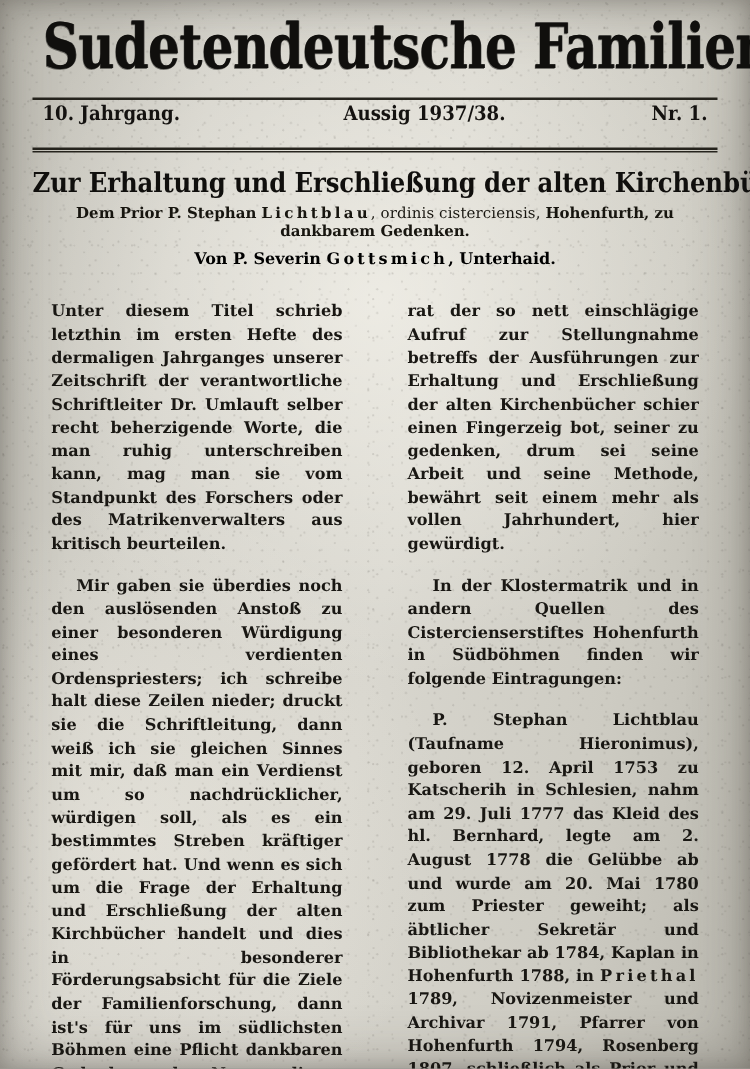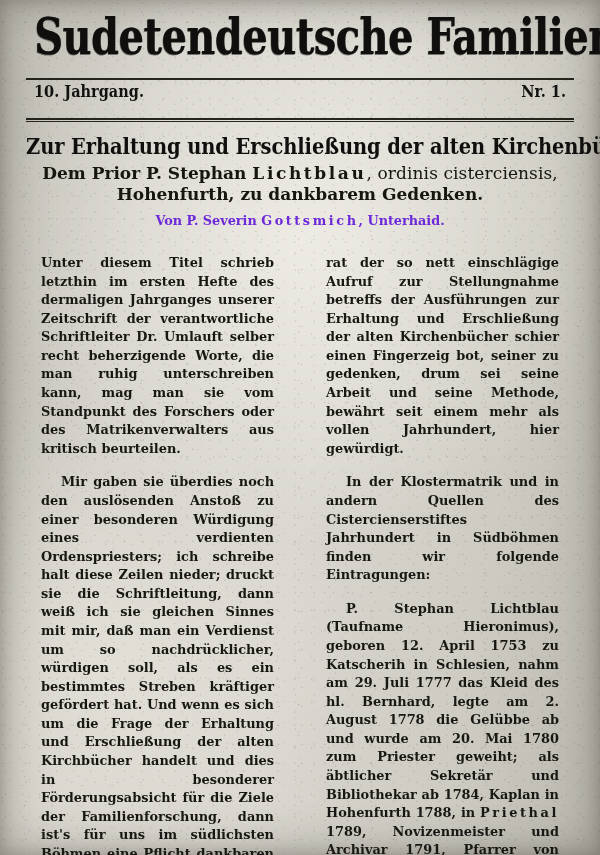--- a/index.html
+++ b/index.html
@@ -106,38 +106,38 @@
     font-size: 19.5px;
     font-weight: 700;
     margin: 13px 0 5px 0;
     color: #100f0d;
     transform: scaleY(1.12);
     letter-spacing: -0.1px;
     white-space: nowrap;
   }
   .dedication {
     text-align: center;
-    font-size: 17px;
+    font-size: 12px;
     line-height: 1.28;
     font-weight: 700;
     margin: 4px 14px 0 14px;
     color: #17150f;
   }
   .dedication .roman {
     font-family: "DejaVu Serif", "Liberation Serif", serif;
     font-weight: 400;
     letter-spacing: 0.1px;
   }
   .spaced { letter-spacing: 2.6px; }
   .byline {
     text-align: center;
     font-size: 12.8px;
     font-weight: 700;
     margin-top: 7px;
-    color: #6d28d9;
+    color: #000000;
   }
 
   
   .columns {
     display: flex;
     margin-top: 11px;
     gap: 22px;
   }
   .col {
     flex: 1 1 0;
@@ -163,20 +163,21 @@
   <div class="paper-tint"></div>
   <div class="grain"></div>
 
   <div class="content">
 
     <div class="masthead">
       <span class="masthead-title">Sudetendeutsche Familienforschung</span>
       <hr class="rule-double">
       <div class="issue-line">
         <span>10. Jahrgang.</span>
+        <span class="issue-center">Aussig 1937/38.</span>
         <span>Nr. 1.</span>
       </div>
       <hr class="rule-double lower">
     </div>
 
     <h1 class="article-title">Zur Erhaltung und Erschließung der alten Kirchenbücher.</h1>
 
     <div class="dedication">
       <span>Dem Prior P. Stephan </span><span class="spaced">Lichtblau</span><span class="roman">, ordinis cisterciensis, </span><span>Hohenfurth, zu dankbarem Gedenken.</span>
     </div>
@@ -185,21 +186,21 @@
       <span>Von P. Severin </span><span class="spaced">Gottsmich</span><span>, Unterhaid.</span>
     </div>
 
     <div class="columns">
       <div class="col" id="col-left">
           <p class="cont">Unter diesem Titel schrieb letzthin im ersten Hefte des dermaligen Jahrganges unserer Zeitschrift der verantwortliche Schriftleiter Dr. Umlauft selber recht beherzigende Worte, die man ruhig unterschreiben kann, mag man sie vom Standpunkt des Forschers oder des Matrikenverwalters aus kritisch beurteilen.</p>
           <p>Mir gaben sie überdies noch den auslösenden Anstoß zu einer besonderen Würdigung eines verdienten Ordenspriesters; ich schreibe halt diese Zeilen nieder; druckt sie die Schriftleitung, dann weiß ich sie gleichen Sinnes mit mir, daß man ein Verdienst um so nachdrücklicher, würdigen soll, als es ein bestimmtes Streben kräftiger gefördert hat. Und wenn es sich um die Frage der Erhaltung und Erschließung der alten Kirchbücher handelt und dies in besonderer Förderungsabsicht für die Ziele der Familienforschung, dann ist's für uns im südlichsten Böhmen eine Pflicht dankbaren Gedenkens, den Namen dieses verdienten Cisterciensers von Hohenfurth gerade hier im Zentralblatte der sudetendeutschen Familienforschung mit pietätvoller Achtung festzuhalten. Nicht um einen längst verblichenen Ordensmitbruder irgendwie aufbringlich hervorzuheben, will ich seiner gedenken; denn bei uns Klosterleuten gilt als Grundsatz die stille Arbeit und wer heutzutage auf Bildung Anspruch erhebt, dem ist der Schlager von den „faulen Mönchen“ schon längst ein Märchen.</p>
         </div>
       <div class="col" id="col-right">
           <p class="cont">rat der so nett einschlägige Aufruf zur Stellungnahme betreffs der Ausführungen zur Erhaltung und Erschließung der alten Kirchenbücher schier einen Fingerzeig bot, seiner zu gedenken, drum sei seine Arbeit und seine Methode, bewährt seit einem mehr als vollen Jahrhundert, hier gewürdigt.</p>
-          <p>In der Klostermatrik und in andern Quellen des Cistercienserstiftes Jahrhundert in Südböhmen finden wir folgende Eintragungen:</p>
+          <p>In der Klostermatrik und in andern Quellen des Cistercienserstiftes Hohenfurth in Südböhmen finden wir folgende Eintragungen:</p>
           <p>P. Stephan Lichtblau (Taufname Hieronimus), geboren 12. April 1753 zu Katscherih in Schlesien, nahm am 29. Juli 1777 das Kleid des hl. Bernhard, legte am 2. August 1778 die Gelübbe ab und wurde am 20. Mai 1780 zum Priester geweiht; als äbtlicher Sekretär und Bibliothekar ab 1784, Kaplan in Hohenfurth 1788, in <span class="spaced">Priethal</span> 1789, Novizenmeister und Archivar 1791, Pfarrer von Hohenfurth 1794, Rosenberg 1807, schließlich als Prior und Archivar ab 1817, entfaltete er die regste literarische Tätigkeit; er starb am 3. November 1837 als Senior der Diözese Budweis.</p>
           <p>Also waren es am 3. November 1937 grad hundert Jahre, daß P. Stephan Lichtblau gestorben war.</p>
         </div>
     </div>
 
   </div>
   <div class="vignette"></div>
 </div>
 
 </body></html>

